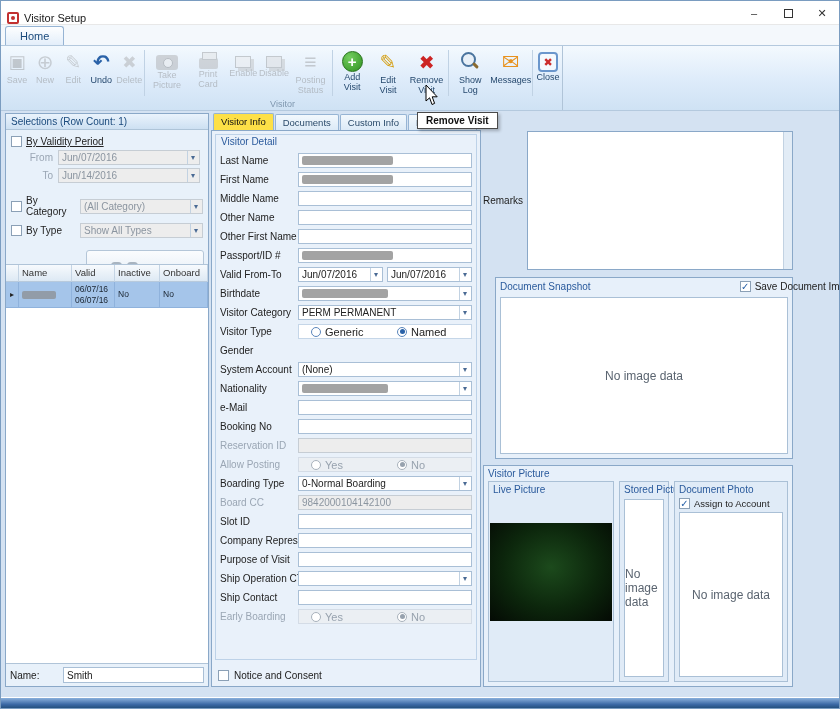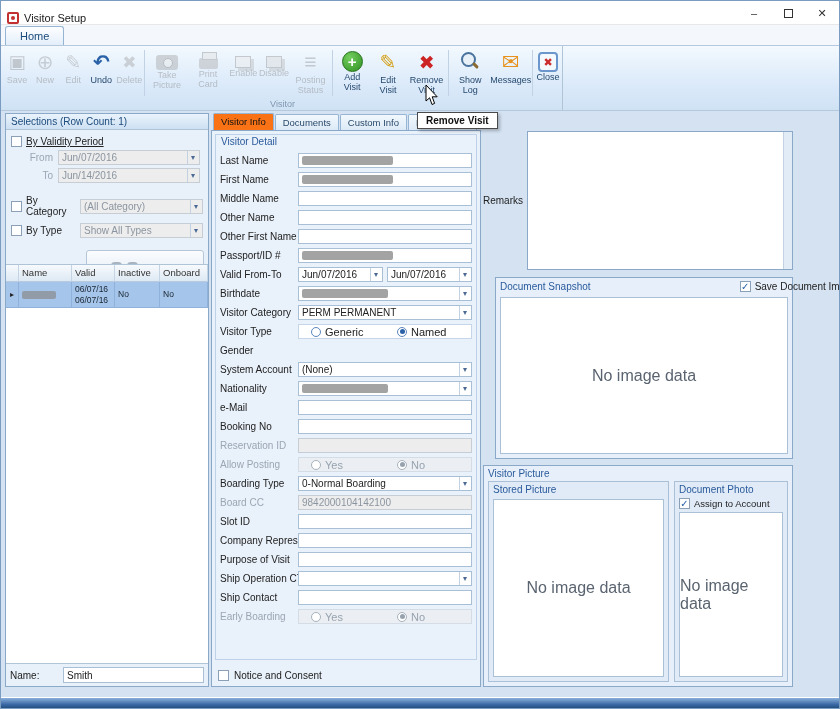--- a/index.html
+++ b/index.html
@@ -62,21 +62,21 @@
   
   .phead { height:16px; background:linear-gradient(#eaf3fc,#cde0f2); border-bottom:1px solid #aec4d8; color:#1a4a7c; font-size:10px; line-height:15px; padding-left:5px; }
   .cb { width:11px; height:11px; border:1px solid #8ba0b6; background:#fff; display:inline-flex; align-items:center; justify-content:center; flex:none; font-size:10px; color:#2a62a8; }
   .cb.checked::after { content:"✓"; font-weight:bold; margin-top:-1px; }
   .tbox { height:15px; background:#fff; border:1px solid #a9bfd6; display:flex; align-items:center; padding:0 3px; font-size:10px; color:#222; position:relative; flex:1; min-width:0; }
   .tbox.dis { background:#ededed; border-color:#c6cdd4; color:#8b95a0; }
   .tbox .val { overflow:hidden; white-space:nowrap; flex:1; }
   .tbox.combo { padding-right:13px; }
   .tbox .arr { position:absolute; right:1px; top:0; width:11px; height:13px; font-size:8px; color:#4a6a94; display:flex; align-items:center; justify-content:center; border-left:1px solid #c2d2e2; }
   .blob { height:9px; width:55%; background:#a3a3a3; border-radius:2px; }
-  .noimg { font-size:16px; color:#5a6470; }
+  .noimg { font-size:12px; color:#5a6470; }
   .gtitle { font-size:10px; color:#2a5a9c; padding:2px 4px; white-space:nowrap; }
 
   
   .leftpanel { position:absolute; left:4px; top:112px; width:204px; height:574px; background:#e8f1fa; border:1px solid #8aa8c8; }
   .chkrow { display:flex; align-items:center; gap:4px; margin:6px 5px 0; }
   .chklbl { font-size:10px; color:#222; }
   .chklbl.u { text-decoration:underline; }
   .chklbl.flexlbl { width:50px; flex:none; }
   .subrow { display:flex; align-items:center; margin:3px 8px 0 8px; }
   .sublbl { width:44px; text-align:right; padding-right:5px; font-size:10px; color:#9aa6b4; flex:none; }
@@ -94,21 +94,21 @@
   .grow.selected .gcell { background:#a5c5ea; border-right-color:#8fb2dc; border-bottom-color:#8fb2dc; }
   .grow .gutter, .ghead .gutter { background:linear-gradient(#f7fafd,#dde9f4); border-right:1px solid #c4d4e4; display:flex; align-items:center; justify-content:center; font-size:8px; color:#222; padding:0; }
   .namerow { position:absolute; left:0; right:0; bottom:0; height:23px; background:#e8f1fa; border-top:1px solid #b0c4d8; display:flex; align-items:center; padding:0 4px; gap:5px; }
   .namerow .nlbl { font-size:10px; color:#222; width:48px; }
   .nameinput { flex:1; height:16px; border:1px solid #a9bfd6; font-size:10px; padding:0 3px; font-family:inherit; color:#222; background:#fff; }
 
   
   .formarea { position:absolute; left:210px; top:112px; width:270px; height:574px; }
   .tabs { position:relative; height:17px; display:flex; gap:1px; padding-left:2px; z-index:2; }
   .tab { background:linear-gradient(#f2f8fd,#dceaf7); border:1px solid #96b4d4; border-bottom:none; border-radius:2px 2px 0 0; padding:0 7px; font-size:9.5px; color:#2a4a6a; line-height:15px; height:16px; margin-top:1px; }
-  .tab.active { background:#f97316; height:17px; margin-top:0; margin-bottom:-1px; line-height:16px; color:#111; }
+  .tab.active { background:#fde047; height:17px; margin-top:0; margin-bottom:-1px; line-height:16px; color:#111; }
   .formbody { position:absolute; left:0; right:0; top:17px; bottom:0; border:1px solid #8aa8c8; background:#e9f1fa; }
   .gboxwrap { position:absolute; left:3px; right:3px; top:3px; bottom:26px; border:1px solid #bdd2e8; }
   .gboxtitle { position:absolute; top:1px; left:5px; font-size:10px; color:#2a5a9c; background:transparent; }
   .fields { position:absolute; left:4px; right:4px; top:16px; bottom:2px; }
   .frow { display:flex; align-items:center; height:19px; }
   .flabel { width:78px; flex:none; font-size:10px; color:#222; overflow:hidden; white-space:nowrap; }
   .flabel.dis { color:#9aa6b4; }
   .fctl { flex:1; display:flex; gap:4px; min-width:0; }
   .radiorow { flex:1; height:15px; background:#fff; border:1px solid #c5d6e8; display:flex; align-items:center; }
   .radiorow.dis { background:#ebeff3; border-color:#d4dce6; }
@@ -587,20 +587,24 @@
         </div>
       </div>
       <div class="imgbox">
         <span class="noimg">No image data</span>
       </div>
     </div>
 
     <div class="vpicture">
       <div class="gtitle">Visitor Picture</div>
       <div class="vcols">
+        <div class="vcol c-live">
+          <div class="gtitle">Live Picture</div>
+          <div class="livefeed"></div>
+        </div>
         <div class="vcol c-stored">
           <div class="gtitle">Stored Picture</div>
           <div class="imgbox">
             <span class="noimg">No image data</span>
           </div>
         </div>
         <div class="vcol c-doc">
           <div class="gtitle">Document Photo</div>
           <div class="cbrow">
             <span class="cb checked"></span>

